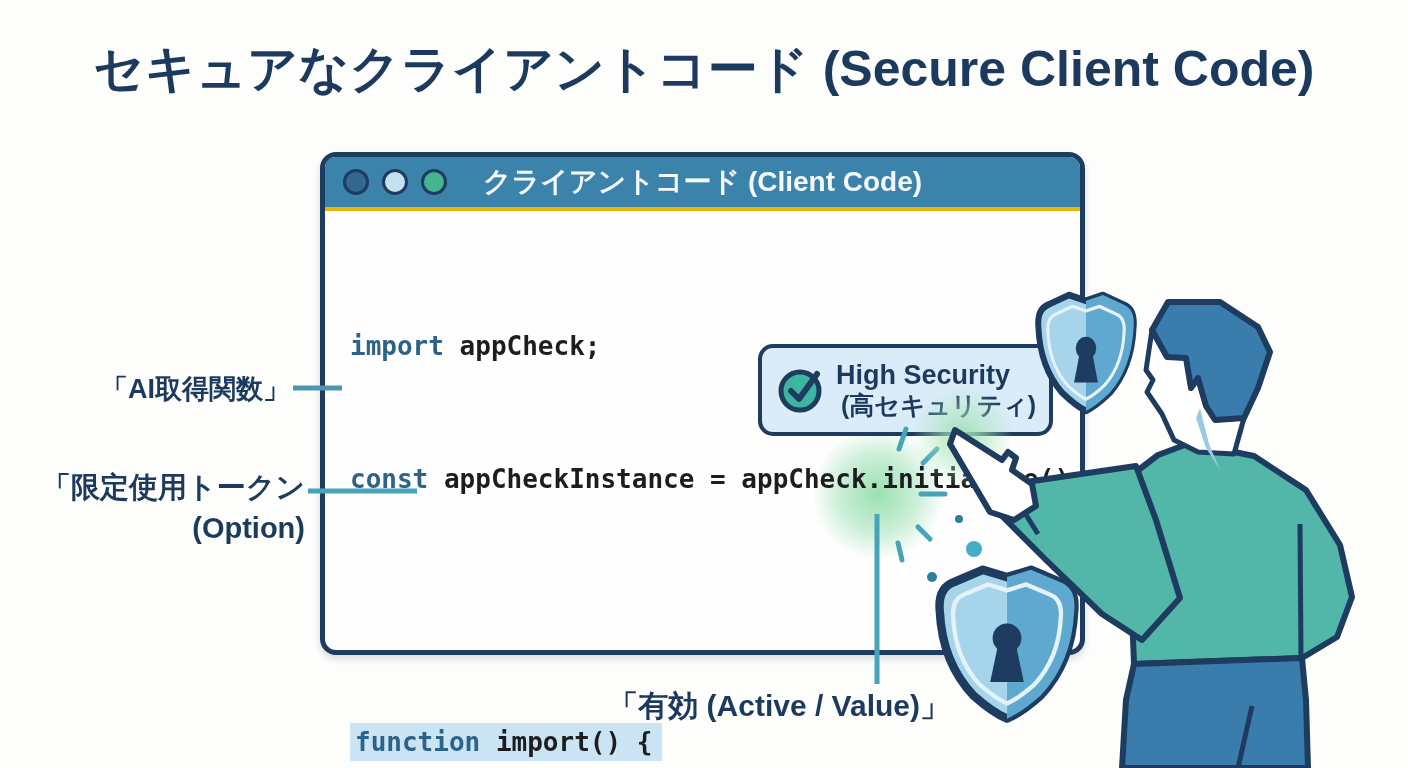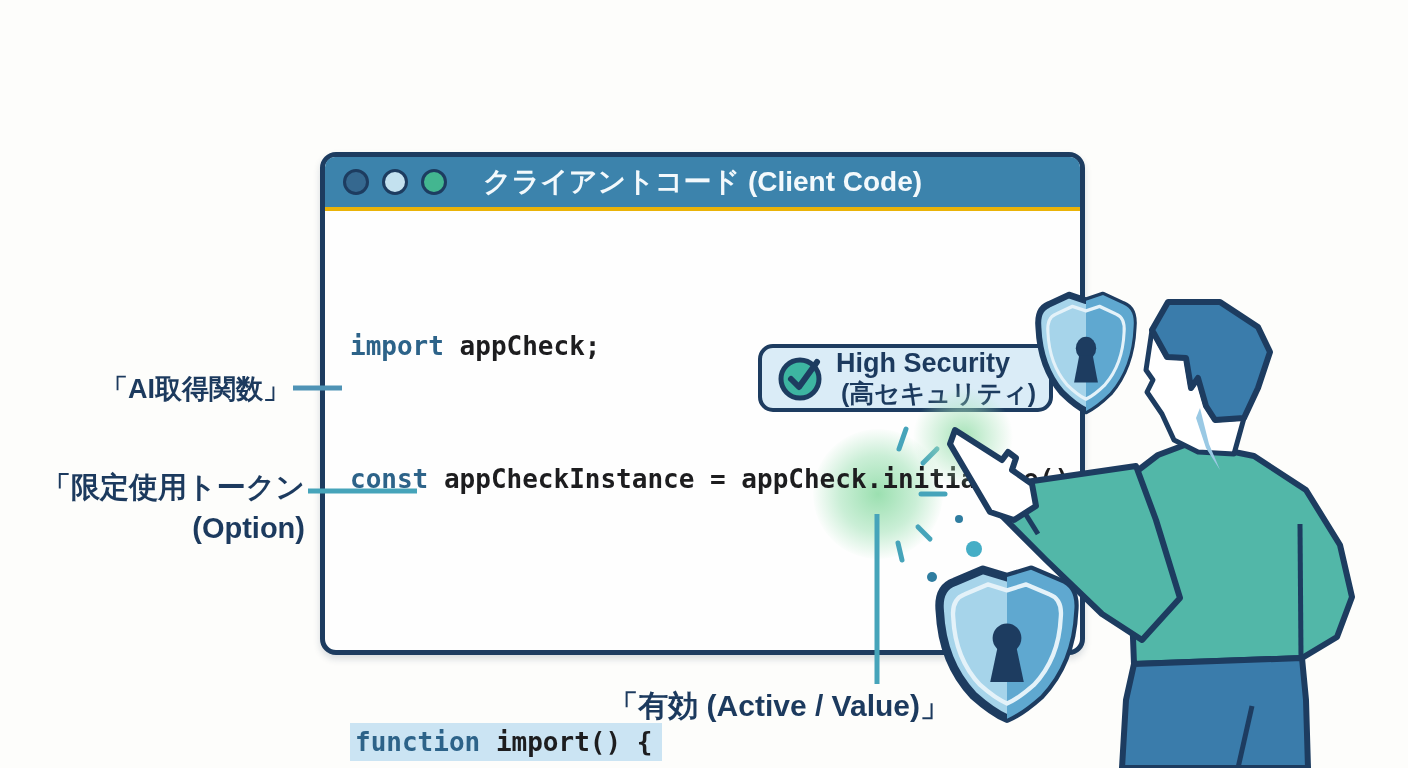--- a/index.html
+++ b/index.html
@@ -52,37 +52,38 @@
   .limited-label {
     position:absolute; left:26px; top:467px; width:279px; text-align:right;
     font-size:29px; font-weight:bold; color:#1c3a5e; line-height:41px; z-index:2;
   }
   .active-label {
     position:absolute; left:580px; top:686px; width:370px; text-align:right;
     font-size:30px; font-weight:bold; color:#1c3a5e; z-index:2;
   }
   
   .badge {
-    position:absolute; left:758px; top:344px; width:295px; height:68px;
+    position:absolute; left:758px; top:344px; width:295px; height:92px;
     box-sizing:border-box; background:#daecf7; border:4px solid #1d3c60;
     border-radius:15px; display:flex; align-items:center;
     padding:0 8px 0 13px; gap:9px; z-index:3;
   }
   .badge-check { flex-shrink:0; }
   .badge-text { display:flex; flex-direction:column; }
   .badge-title { font-size:27px; font-weight:bold; color:#1c3a5e; line-height:31px; }
   .badge-subtitle { font-size:25px; font-weight:bold; color:#1c3a5e; line-height:29px; padding-left:5px; }
   
   .art { position:absolute; left:0; top:0; width:1408px; height:768px; z-index:4; pointer-events:none; }
 </style>
 </head>
 <body>
 
 <div class="canvas">
 
+  <h1 class="page-title">セキュアなクライアントコード (Secure Client Code)</h1>
 
   <div class="window">
     <div class="titlebar">
       <div class="dots">
         <span class="dot dot-1"></span>
         <span class="dot dot-2"></span>
         <span class="dot dot-3"></span>
       </div>
       <span class="titlebar-title">クライアントコード (Client Code)</span>
     </div>

